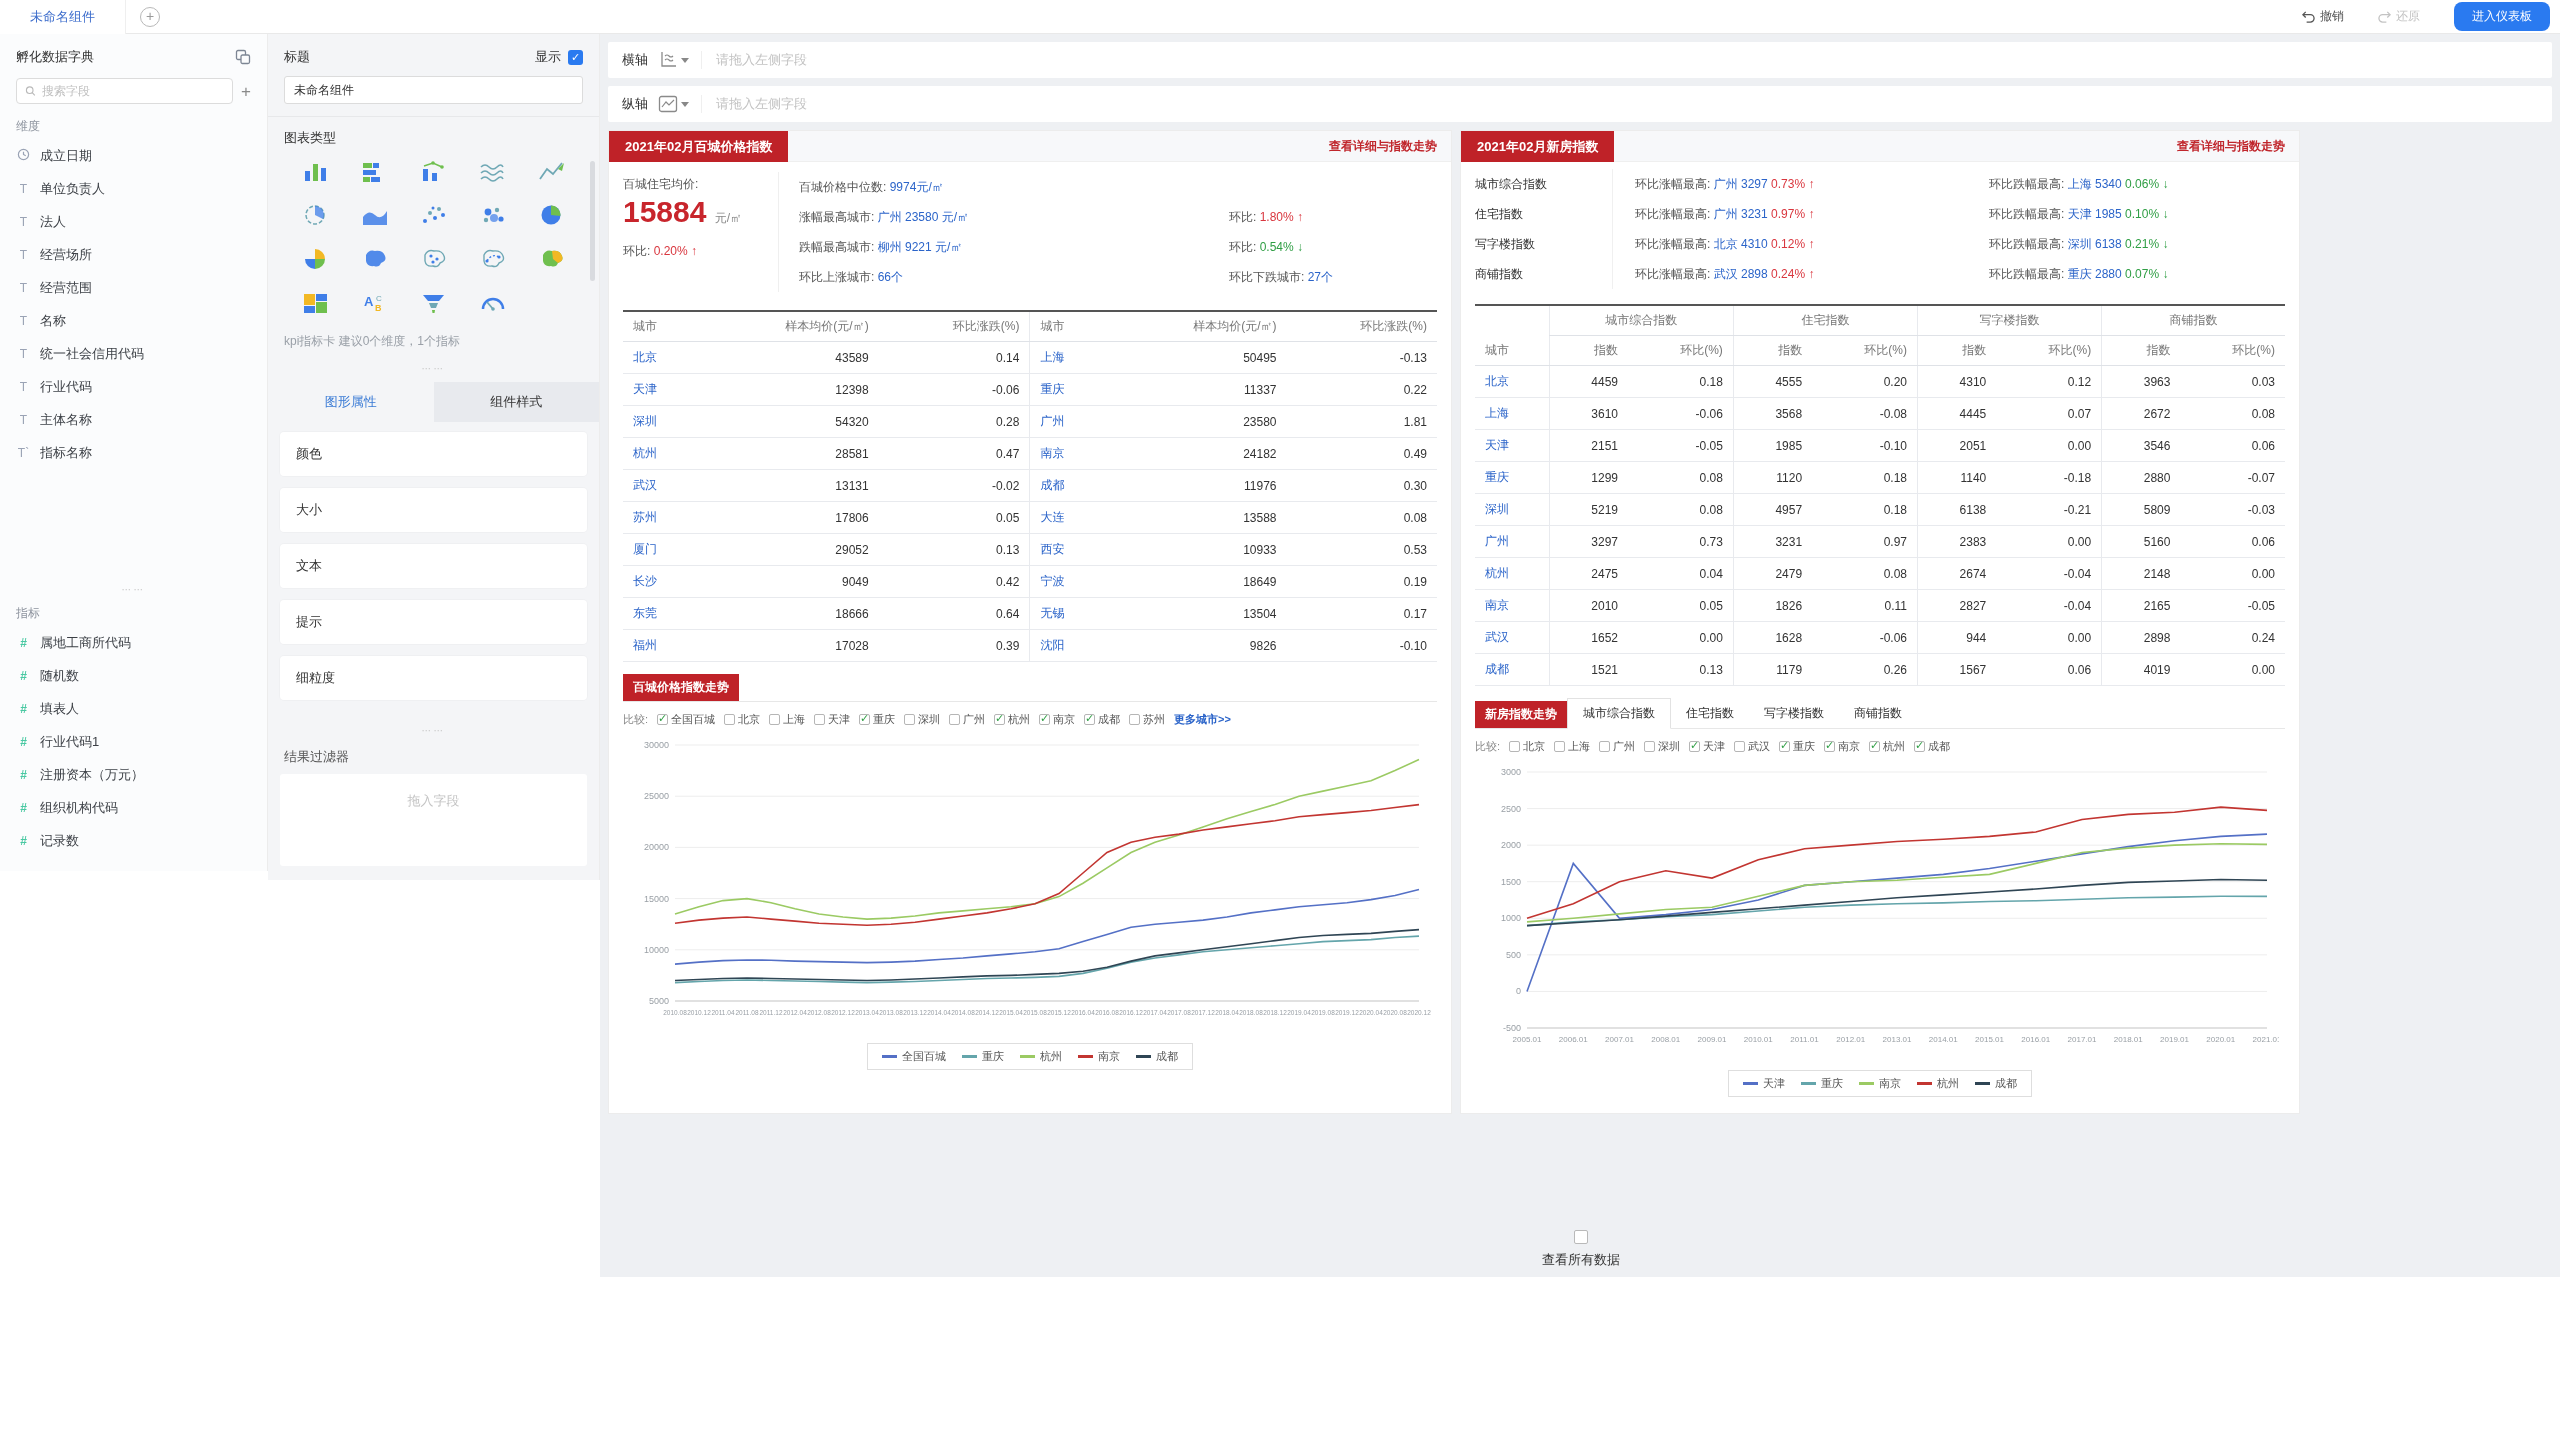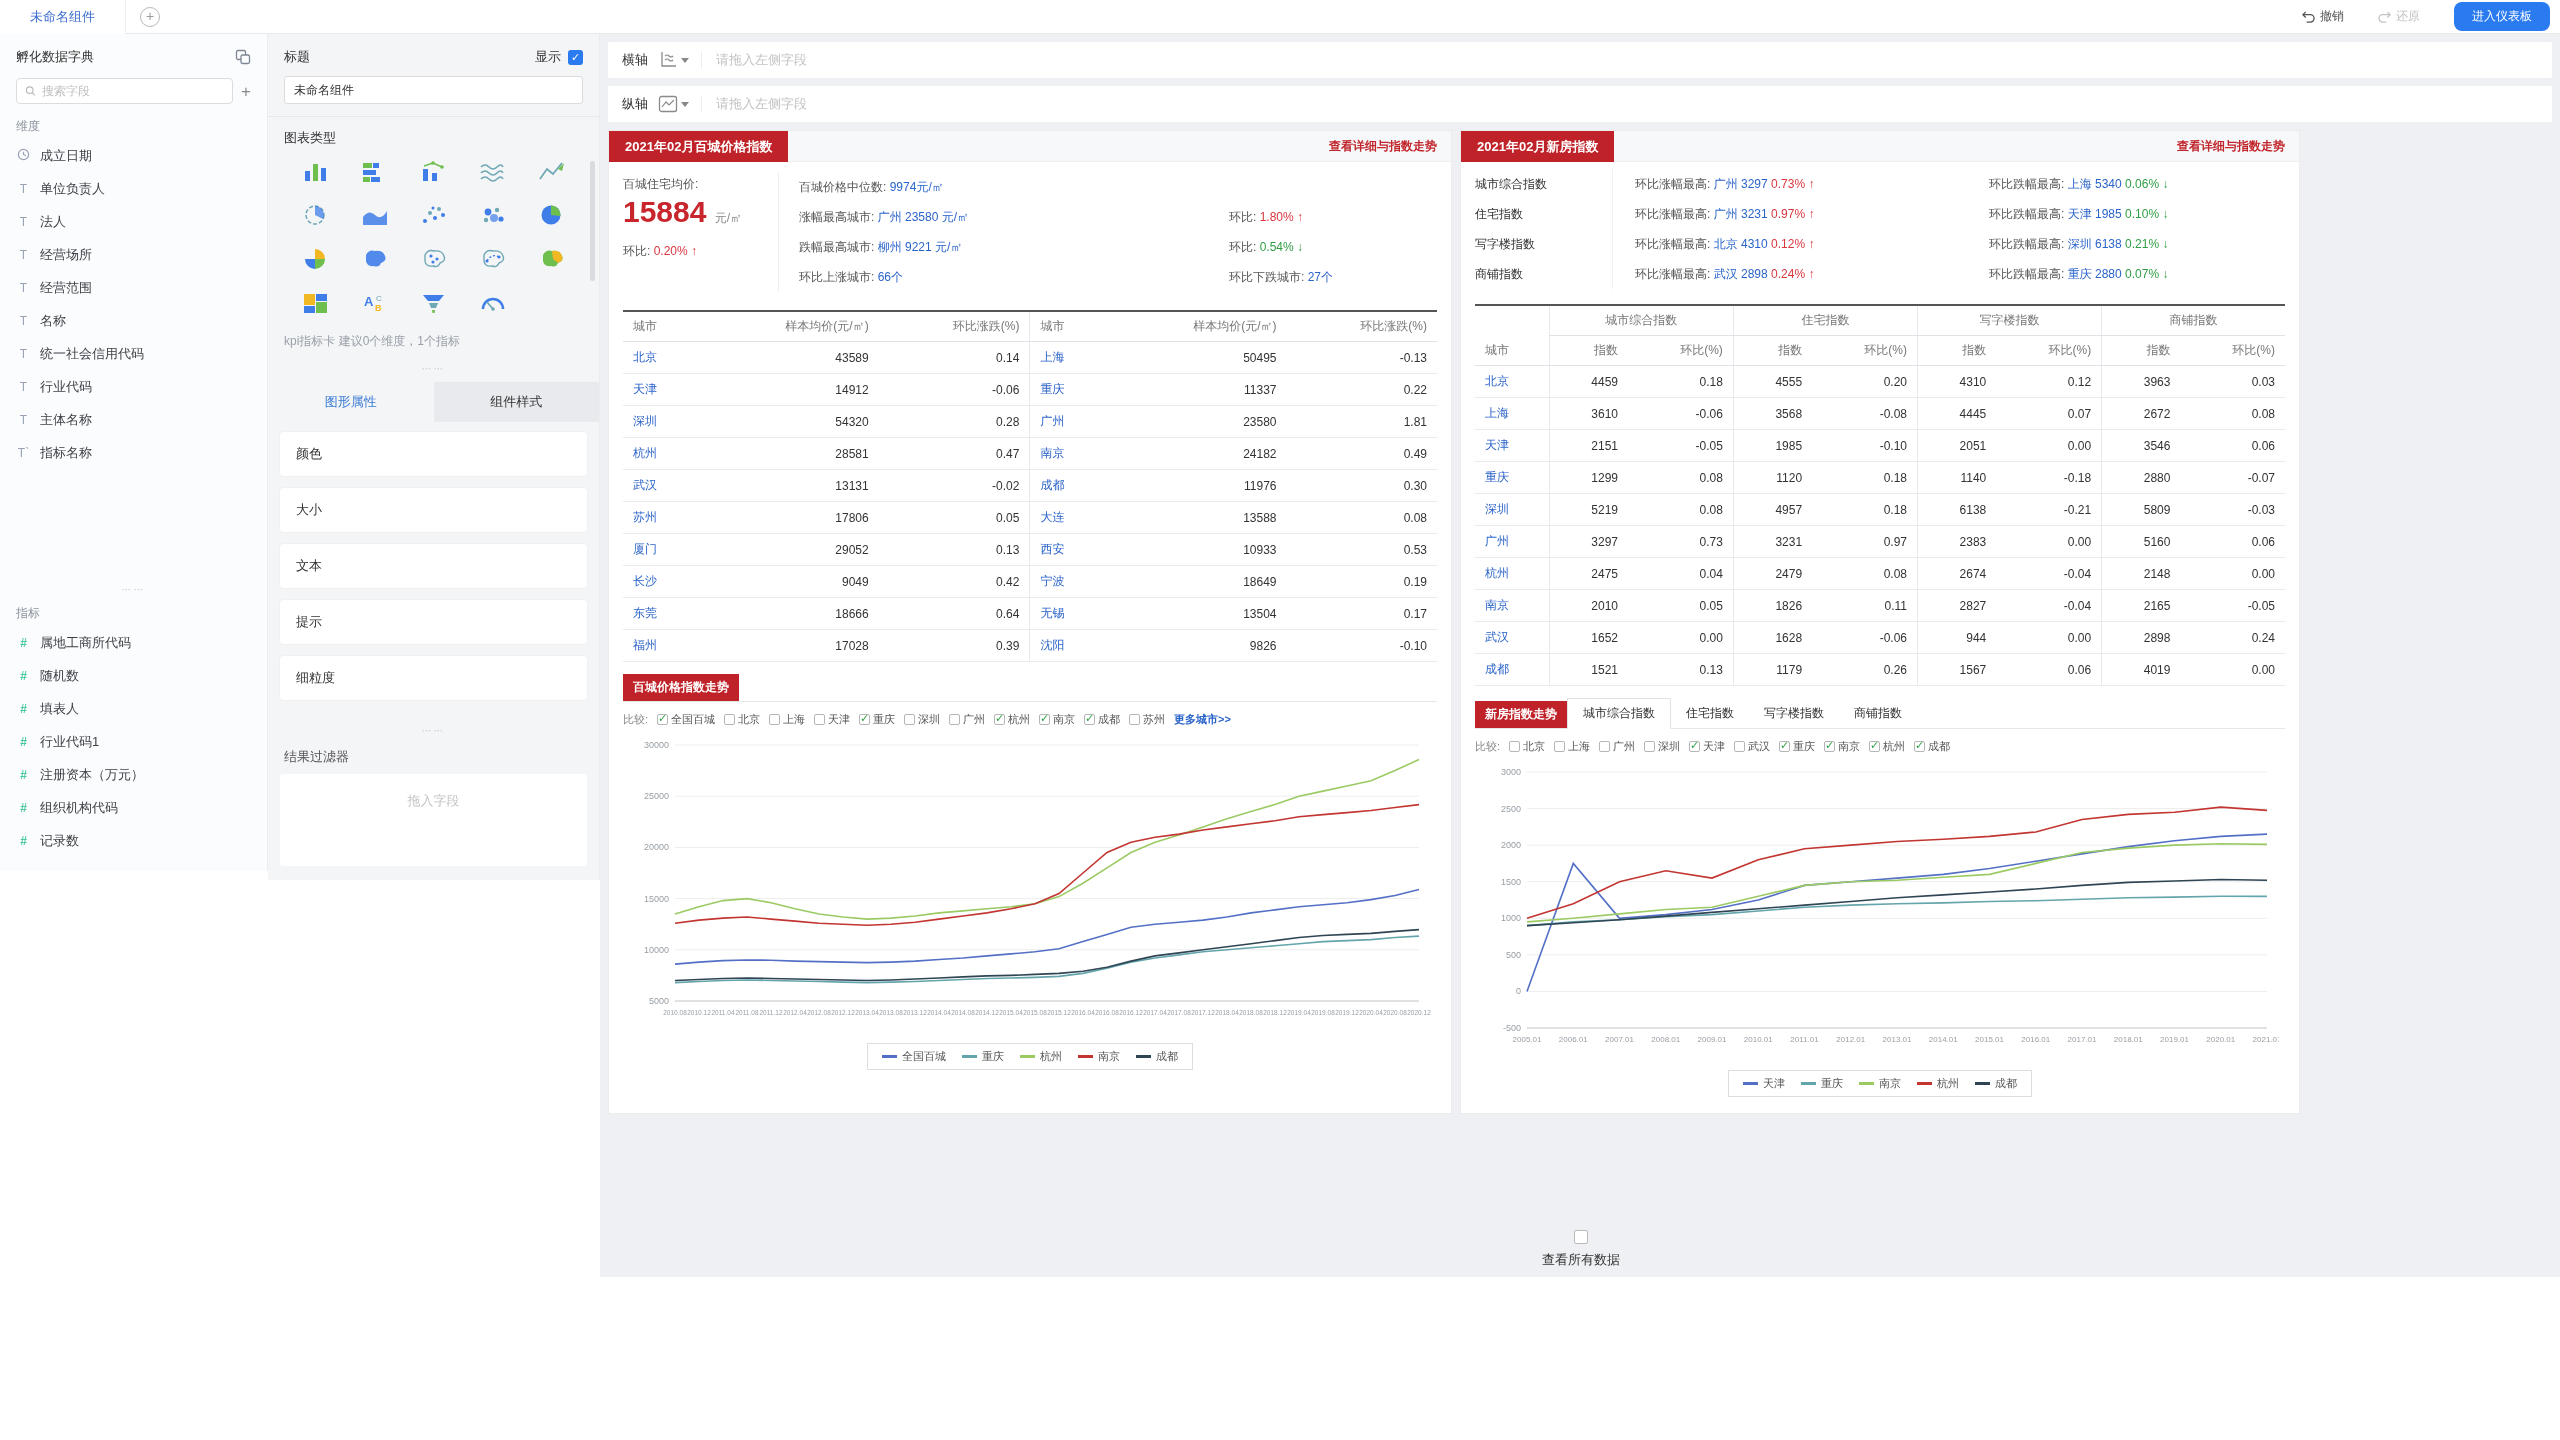--- a/index.html
+++ b/index.html
@@ -478,21 +478,21 @@
                 <tr>
                   <td class="city">北京</td>
                   <td class="num">43589</td>
                   <td class="num">0.14</td>
                   <td class="city gsep">上海</td>
                   <td class="num">50495</td>
                   <td class="num">-0.13</td>
                 </tr>
                 <tr>
                   <td class="city">天津</td>
-                  <td class="num">14912</td>
+                  <td class="num">12398</td>
                   <td class="num">-0.06</td>
                   <td class="city gsep">重庆</td>
                   <td class="num">11337</td>
                   <td class="num">0.22</td>
                 </tr>
                 <tr>
                   <td class="city">深圳</td>
                   <td class="num">54320</td>
                   <td class="num">0.28</td>
                   <td class="city gsep">广州</td>

